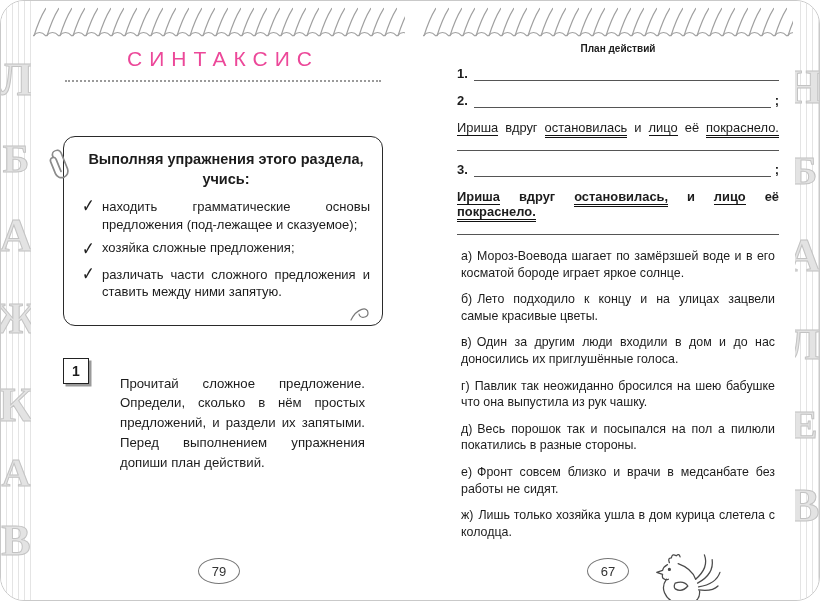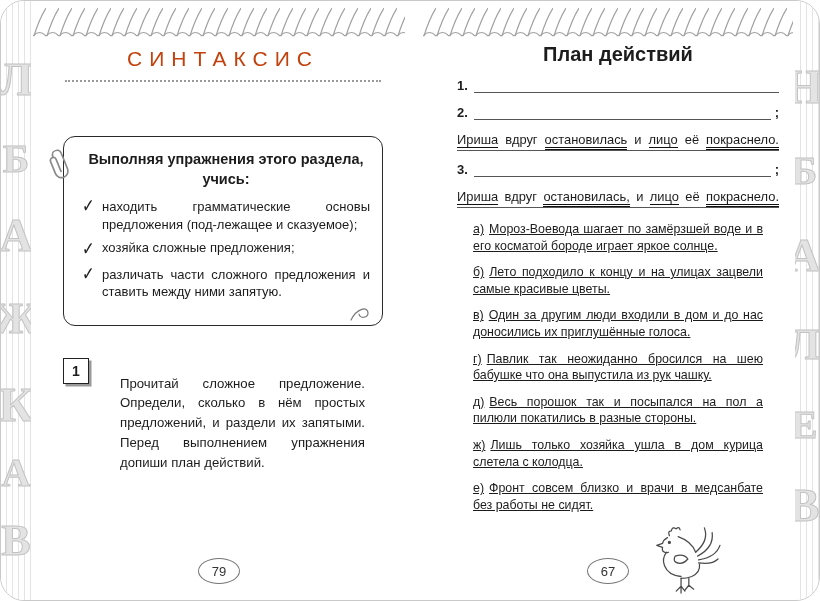--- a/index.html
+++ b/index.html
@@ -22,21 +22,21 @@
   
   .page{position:absolute;top:0;bottom:0;background:#fff;}
   .page-left{left:30px;width:376px;}
   .page-right{left:420px;width:374px;}
   .coil{position:absolute;top:5px;left:2px;width:calc(100% - 4px);height:32px;display:block;}
 
   .content{position:absolute;left:32px;right:24px;top:46px;bottom:0;}
   .page-right .content{left:36px;right:16px;top:42px;}
 
   
-  .section-title{text-align:center;font-size:21px;letter-spacing:7px;color:#c2410c;}
+  .section-title{text-align:center;font-size:21px;letter-spacing:7px;color:#ec4899;}
   .dotted-rule{margin:9px 2px 10px;border-bottom:2px dotted #9a9a9a;height:0;}
   .main-heading{text-align:center;font-weight:bold;font-size:19px;line-height:1.35;margin:8px 0 18px;}
 
   .learn-box{position:relative;border:1.6px solid #2a2a2a;border-radius:12px;
     padding:12px 12px 18px 18px;margin:2px 0 30px;}
   .learn-title{font-weight:bold;text-align:center;font-size:14.5px;line-height:1.4;margin:0 6px 9px;}
   .learn-item{display:flex;gap:7px;font-size:13px;line-height:1.35;margin-bottom:6px;}
   .check{flex:0 0 13px;width:13px;font-size:15px;transform:scaleY(1.25);color:#222;}
   .learn-item .txt{flex:1;text-align:justify;}
   .paperclip{position:absolute;left:-13px;top:12px;transform:rotate(-22deg);}
@@ -46,34 +46,34 @@
   .ex-num{flex:0 0 24px;width:24px;height:24px;border:1.7px solid #222;
     box-shadow:2.5px 2.5px 0 #9a9a9a;display:flex;align-items:center;justify-content:center;
     font-weight:bold;font-size:14px;margin-top:2px;background:#fff;}
   .ex-text{flex:1;font-size:13.2px;line-height:1.5;text-align:justify;margin:18px;}
 
   .page-num{position:absolute;bottom:16px;left:50%;transform:translateX(-50%);
     width:40px;height:24px;border:1.3px solid #777;border-radius:50%;
     display:flex;align-items:center;justify-content:center;font-size:13px;color:#333;background:#fff;}
 
   
-  .plan-title{text-align:center;font-weight:bold;font-size:20px;margin:0 0 12px;}
+  .plan-title{text-align:center;font-weight:bold;font-size:10px;margin:0 0 12px;}
   .plan-row{display:flex;align-items:flex-end;font-size:13px;font-weight:bold;margin-bottom:12px;}
   .plan-row .lbl{margin-right:6px;}
   .plan-row .line{flex:1;height:1em;border-bottom:1.2px solid #555;}
   .plan-row .suffix{margin-left:4px;}
 
-  .plan-sentence{font-size:12.9px;border-bottom:1.2px solid #555;padding-bottom:3px;
+  .plan-sentence{font-size:12.9px;border-bottom:1.2px solid #555;padding-bottom:15px;
     margin-bottom:11px;text-align:justify;text-align-last:justify;}
-  .plan-sentence.bold{font-weight:normal;}
+  .plan-sentence.bold{font-weight:bold;}
   .u-subj{border-bottom:1px solid #111;}
   .u-pred{border-bottom:3px double #111;}
 
   .examples{margin-top:13px;}
-  .example{font-size:12.4px;line-height:1.34;text-align:justify;margin:0 16px 10px;text-decoration:underline;}
+  .example{font-size:12.4px;line-height:1.34;text-align:justify;margin:0 4px 10px;}
   .example .lbl{margin-right:5px;}
 
   .hen{display:block;margin:2px 52px 0 auto;}
 </style>
 </head>
 <body>
 
 <div class="canvas">
 
   <div class="strip left">
@@ -208,24 +208,24 @@
         <p class="example">
           <span class="lbl">в)</span><span>Один за другим люди входили в дом и до нас доносились их приглушённые голоса.</span>
         </p>
         <p class="example">
           <span class="lbl">г)</span><span>Павлик так неожиданно бросился на шею бабушке что она выпустила из рук чашку.</span>
         </p>
         <p class="example">
           <span class="lbl">д)</span><span>Весь порошок так и посыпался на пол а пилюли покатились в разные стороны.</span>
         </p>
         <p class="example">
+          <span class="lbl">е)</span><span>Фронт совсем близко и врачи в медсанбате без работы не сидят.</span>
+        </p>
+        <p class="example">
           <span class="lbl">ж)</span><span>Лишь только хозяйка ушла в дом курица слетела с колодца.</span>
-        </p>
-        <p class="example">
-          <span class="lbl">е)</span><span>Фронт совсем близко и врачи в медсанбате без работы не сидят.</span>
         </p>
       </div>
 
       <svg class="hen" width="88" height="70" viewBox="0 0 88 72">
         <g fill="none" stroke="#4a4a4a" stroke-width="1.3" stroke-linecap="round" stroke-linejoin="round">
           <path d="M30 12 q-2 -5 2 -5 q1 -5 5 -2 q3 -3 4 1"></path>
           <path d="M28 14 q-4 2 -5 6 l-6 2 6 2 q-1 4 2 5 q2 1 4 0"></path>
           <circle cx="30" cy="19" r="1" fill="#4a4a4a"></circle>
           <path d="M27 29 q-5 7 -2 14 q4 10 17 11"></path>
           <path d="M39 13 q14 5 18 16"></path>

